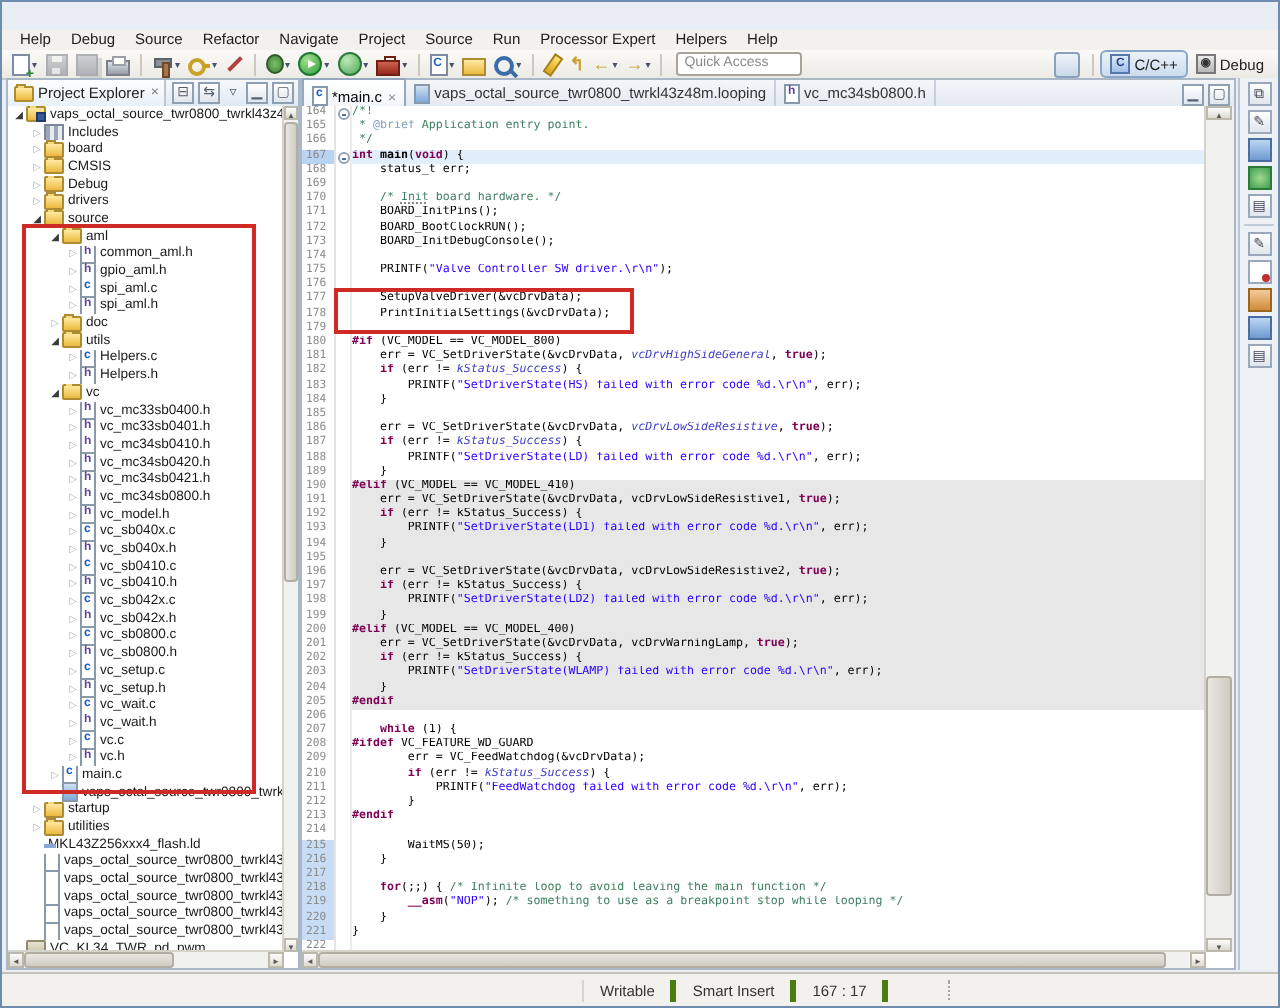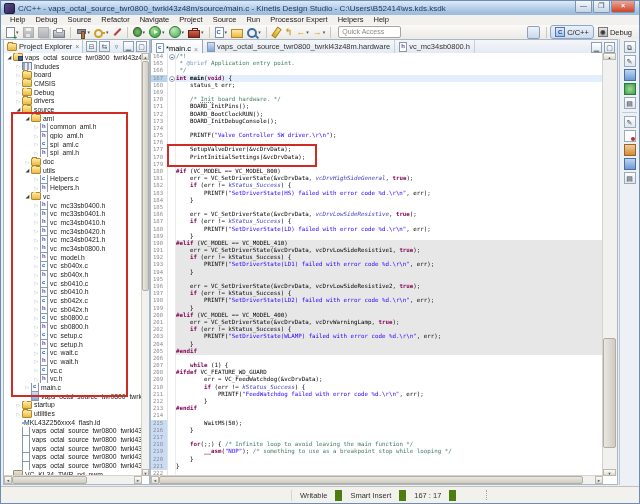--- a/index.html
+++ b/index.html
@@ -155,43 +155,34 @@
   .strip .sep{height:1px;background:#c2ccd8;margin:3px 2px;}
   .vi.v-green{background:radial-gradient(#9fd98f,#3f9e4f);border-color:#2c7a3a;}
   .vi.v-blue{background:linear-gradient(#bcd6f2,#6f9ad2);border-color:#4a6ea0;}
   .vi.v-orange{background:linear-gradient(#f2cb9a,#d08a3a);border-color:#9a661f;}
   .vi.v-person{background:#fff;}
   .vi.v-person::after{content:"";display:block;width:4px;height:4px;border-radius:50%;background:#c03030;margin:6px 0 0 6px;}
 
   
   .statusbar{position:absolute;left:0;bottom:0;right:0;height:16px;background:#f3f1ee;border-top:1px solid #c5c0b8;}
   .st-cells{position:absolute;left:290px;top:0;bottom:0;display:flex;align-items:center;}
-  .st-cell{font-size:7.5px;color:#333;padding:0 8px;border-right:7px solid #4d7c0f;height:11px;line-height:11px;}
+  .st-cell{font-size:7.5px;color:#333;padding:0 8px;border-right:3px solid #4d7c0f;height:11px;line-height:11px;}
   .st-cell:first-child{border-left:1px solid #d8d4cc;}
   .st-grip{width:3px;height:10px;margin-left:30px;border-left:1px dotted #a8a49a;}
 
   
   .redbox{position:absolute;border:2px solid #cf2b24;background:transparent;z-index:50;}
   #rb1{left:10px;top:111px;width:113px;height:281px;}
   #rb2{left:166px;top:143px;width:146px;height:19px;}
 </style>
 </head>
 <body>
 
 <div class="win">
 
-  <div class="titlebar">
-    <span class="appicon"></span>
-    <span class="title-text">C/C++ - vaps_octal_source_twr0800_twrkl43z48m/source/main.c - Kinetis Design Studio - C:\Users\B52414\ws.kds.ksdk</span>
-    <div class="winbtns">
-      <span class="wbtn">—</span>
-      <span class="wbtn">❐</span>
-      <span class="wbtn close">×</span>
-    </div>
-  </div>
 
   <div class="menubar" id="menubar">
       <span class="menu-item">Help</span>
       <span class="menu-item">Debug</span>
       <span class="menu-item">Source</span>
       <span class="menu-item">Refactor</span>
       <span class="menu-item">Navigate</span>
       <span class="menu-item">Project</span>
       <span class="menu-item">Source</span>
       <span class="menu-item">Run</span>
@@ -564,21 +555,21 @@
 
     <div class="editor">
       <div class="tabbar" id="tabbar">
           <span class="etab active">
             <span class="ic ic-cfile"></span>
             <span>*main.c</span>
             <span class="x">×</span>
           </span>
           <span class="etab">
             <span class="ic ic-bluefile"></span>
-            <span>vaps_octal_source_twr0800_twrkl43z48m.hardware</span>
+            <span>vaps_octal_source_twr0800_twrkl43z48m.looping</span>
           </span>
           <span class="etab">
             <span class="ic ic-hfile"></span>
             <span>vc_mc34sb0800.h</span>
           </span>
           <span class="tab-chrome">
             <span class="hbtn box">▁</span>
             <span class="hbtn box">▢</span>
           </span>
         </div>

